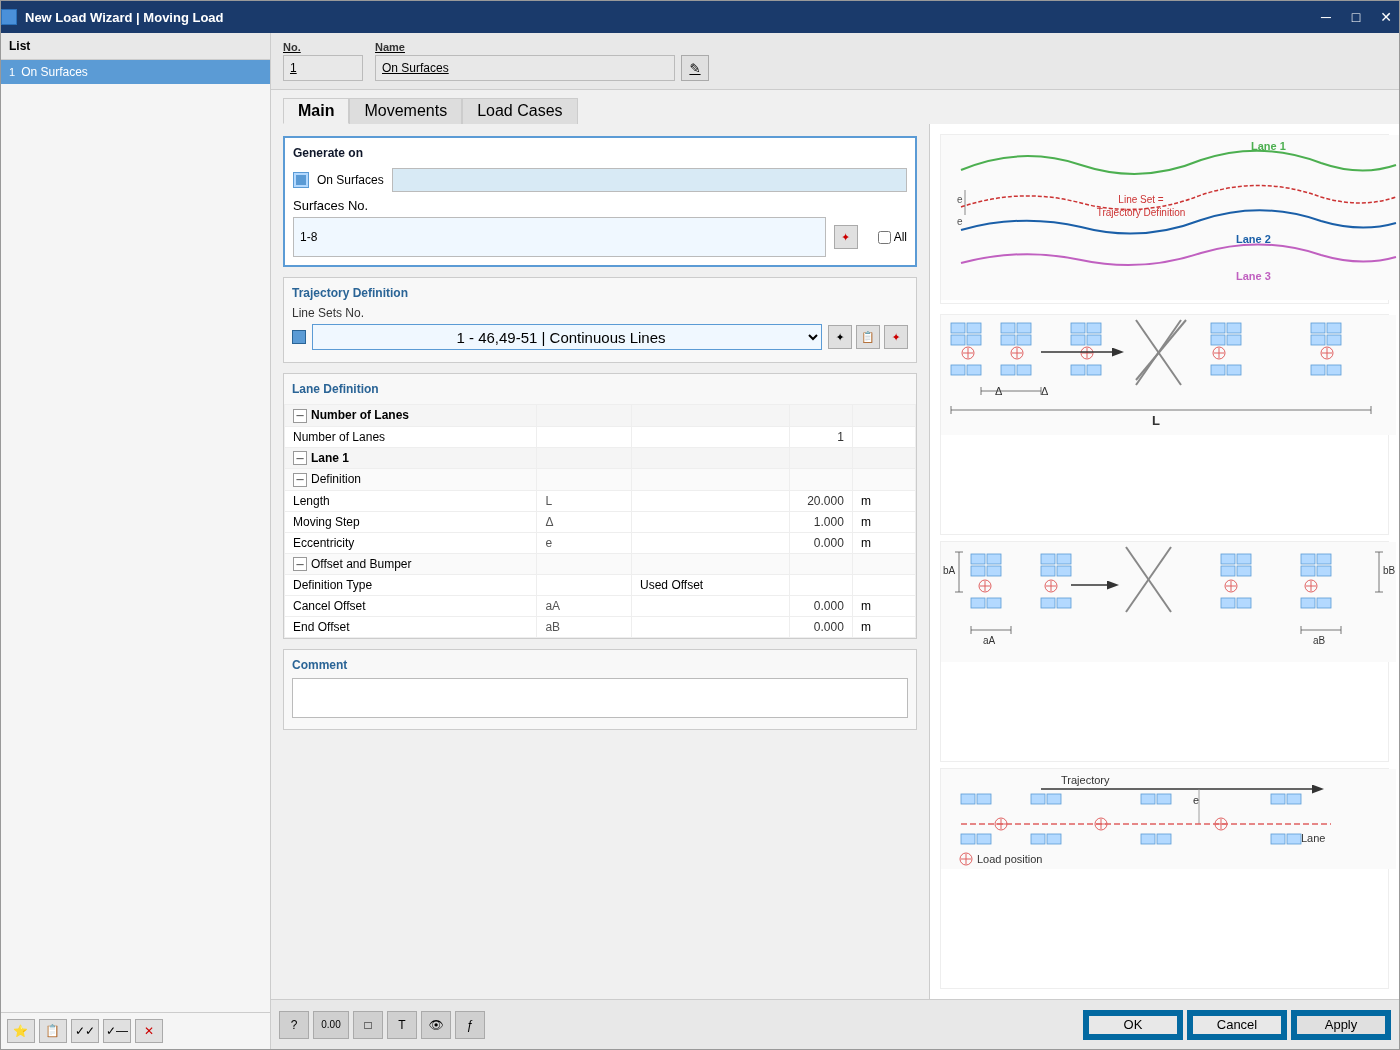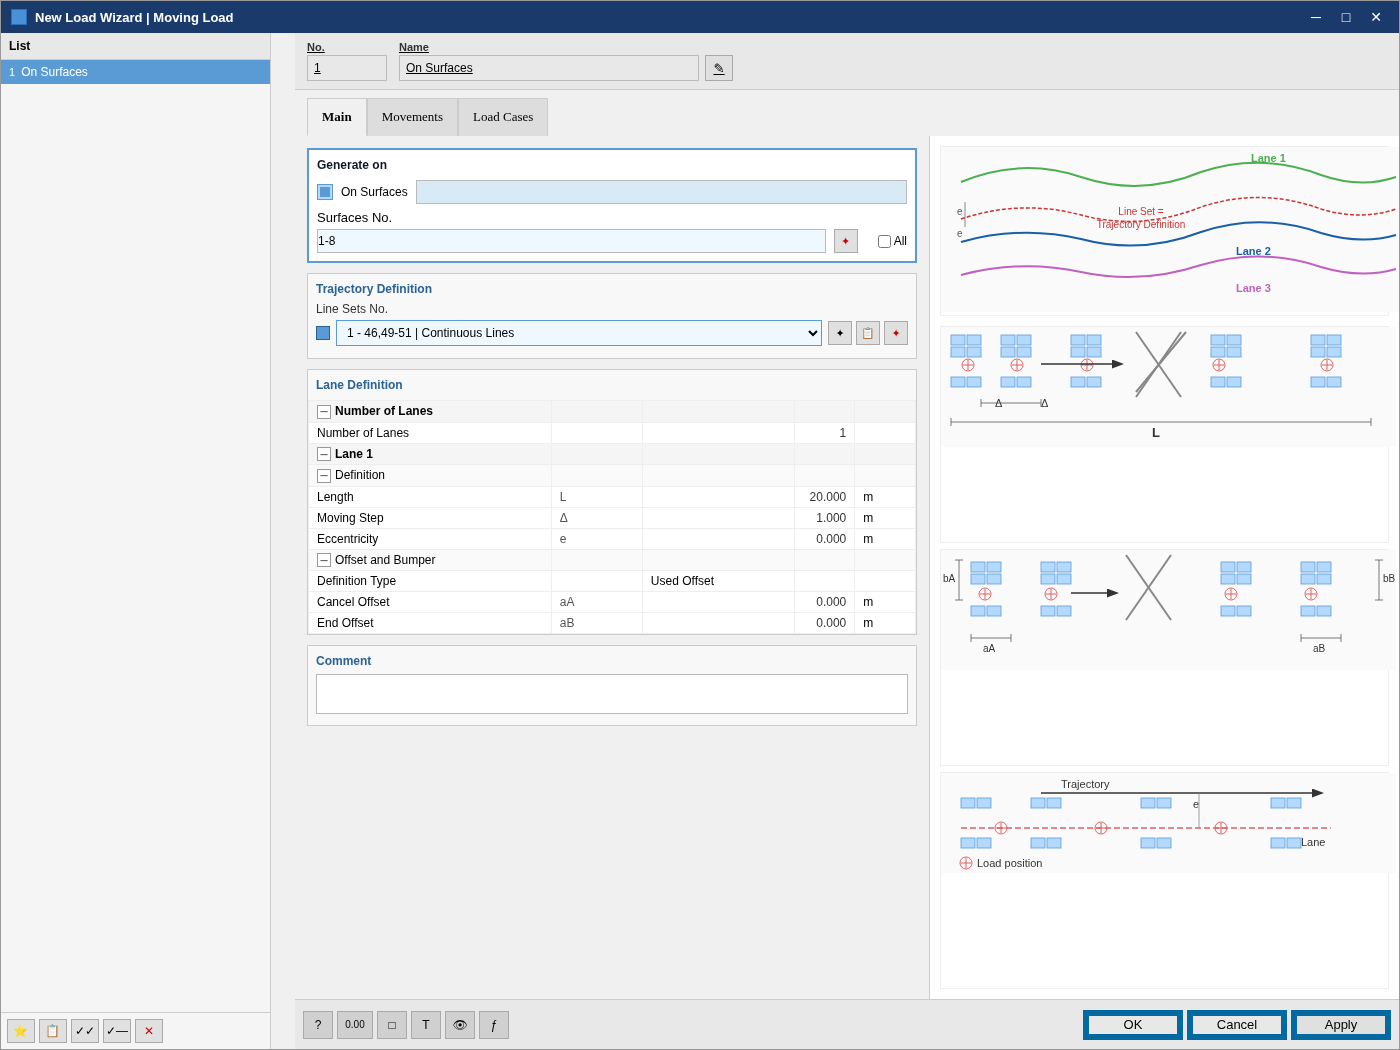--- a/index.html
+++ b/index.html
@@ -1,27 +1,27 @@
 <!DOCTYPE html>
 <html><head>
   <meta charset="utf-8">
   <style>
     * { box-sizing: border-box; margin: 0; padding: 0; }
     body { font-family: 'Segoe UI', Tahoma, sans-serif; font-size: 12px; background: #d4d0c8; width: 1400px; height: 1050px; overflow: hidden; }
     
     .window { width: 1400px; height: 1050px; background: #f0f0f0; display: flex; flex-direction: column; border: 1px solid #999; }
     
-    .title-bar { background: #1a3a6b; color: white; padding: 6px 10px; display: flex; align-items: center; justify-content: space-between; height: 32px; }
+    .title-bar { background: #1a3a6b; color: white; padding: 6px 0; display: flex; align-items: center; justify-content: space-between; height: 32px; }
     .title-bar-left { display: flex; align-items: center; gap: 8px; }
     .title-icon { width: 16px; height: 16px; background: #4a90d9; border: 1px solid #2a70b9; }
     .title-text { font-size: 13px; font-weight: 600; }
     .title-controls { display: flex; gap: 4px; }
     .title-btn { width: 26px; height: 20px; background: transparent; border: none; color: white; cursor: pointer; font-size: 14px; display: flex; align-items: center; justify-content: center; }
     
-    .main-content { display: flex; flex: 1; overflow: hidden; gap: 24px; }
+    .main-content { display: flex; flex: 1; overflow: hidden; }
     
     .sidebar { width: 270px; background: #f5f5f5; border-right: 1px solid #ccc; display: flex; flex-direction: column; }
     .sidebar-header { padding: 6px 8px; font-weight: 600; font-size: 12px; border-bottom: 1px solid #ccc; background: #e8e8e8; }
     .sidebar-item { padding: 5px 8px; background: #5b9bd5; color: white; cursor: pointer; display: flex; align-items: center; gap: 6px; }
     .sidebar-item-num { font-size: 11px; }
     .sidebar-item-text { font-size: 12px; }
     .sidebar-footer { margin-top: auto; padding: 6px; border-top: 1px solid #ccc; display: flex; gap: 4px; }
     .sidebar-footer-btn { width: 28px; height: 24px; background: #e0e0e0; border: 1px solid #aaa; cursor: pointer; display: flex; align-items: center; justify-content: center; font-size: 12px; }
     .sidebar-footer-btn.red { color: #cc0000; }
     
@@ -29,43 +29,43 @@
     
     .form-header { display: flex; gap: 12px; padding: 8px 12px; background: #e8e8e8; border-bottom: 1px solid #ccc; align-items: center; text-decoration: underline; }
     .form-field { display: flex; flex-direction: column; gap: 2px; }
     .form-field label { font-size: 11px; color: #333; font-weight: 600; }
     .form-input { height: 26px; border: 1px solid #bbb; background: #e8e8e8; padding: 2px 6px; font-size: 12px; }
     .form-input.narrow { width: 80px; }
     .form-input.wide { width: 300px; }
     .edit-btn { width: 28px; height: 26px; background: #e0e0e0; border: 1px solid #aaa; cursor: pointer; display: flex; align-items: center; justify-content: center; }
     
     .tabs { display: flex; gap: 0; padding: 8px 12px 0; }
-    .tab { padding: 10px 14px; border: 1px solid #ccc; border-bottom: none; background: #ddd; cursor: pointer; font-size: 13px; font-family: Liberation Serif, serif; }
+    .tab { padding: 3px 14px; border: 1px solid #ccc; border-bottom: none; background: #ddd; cursor: pointer; font-size: 16px; }
     .tab.active { background: #f0f0f0; border-bottom: 1px solid #f0f0f0; font-weight: 600; }
     
     .form-body { display: flex; flex: 1; overflow: hidden; }
     
     .form-panels { flex: 1; padding: 12px; overflow-y: auto; display: flex; flex-direction: column; gap: 10px; }
     
     .panel { border: 2px solid #5b9bd5; background: white; padding: 8px; }
     .panel-title { font-weight: 700; color: #0f172a; font-size: 12px; margin-bottom: 8px; }
     .panel-row { display: flex; align-items: center; gap: 8px; margin-bottom: 6px; }
     .panel-input { height: 24px; border: 1px solid #bbb; background: #f0f8ff; padding: 2px 6px; font-size: 12px; flex: 1; }
     .checkbox-icon { width: 16px; height: 16px; border: 1px solid #5b9bd5; background: #b3d9ff; display: flex; align-items: center; justify-content: center; }
     
     .surfaces-row { display: flex; align-items: center; gap: 8px; }
-    .surfaces-input { height: 24px; border: 1px solid #bbb; background: #f0f8ff; padding: 2px 0; font-size: 12px; flex: 1; }
+    .surfaces-input { height: 40px; border: 1px solid #bbb; background: #f0f8ff; padding: 2px 6px; font-size: 12px; flex: 1; }
     .icon-btn { width: 24px; height: 24px; border: 1px solid #aaa; background: #e0e0e0; cursor: pointer; display: flex; align-items: center; justify-content: center; font-size: 11px; }
     .all-checkbox { display: flex; align-items: center; gap: 3px; font-size: 12px; padding-left: 12px; }
     
     .traj-panel { border: 1px solid #ccc; background: #f8f8f8; padding: 8px; }
     .traj-title { font-weight: 700; color: #2a6496; font-size: 12px; margin-bottom: 6px; }
     .traj-row { display: flex; align-items: center; gap: 6px; margin-bottom: 4px; }
     .traj-label { font-size: 12px; color: #333; margin-bottom: 4px; }
-    .traj-select { height: 26px; border: 1px solid #5b9bd5; background: #f0f8ff; padding: 2px 6px; font-size: 12px; flex: 1; }
+    .traj-select { height: 26px; border: 1px solid #5b9bd5; background: #f0f8ff; padding: 2px 6px; font-size: 15px; flex: 1; text-align: center; }
     
     .lane-panel { border: 1px solid #ccc; background: #f8f8f8; padding: 0; }
     .lane-title { font-weight: 700; color: #2a6496; font-size: 12px; padding: 8px; }
     .tree-table { width: 100%; border-collapse: collapse; }
     .tree-table td { border: 1px solid #eee; padding: 3px 8px; font-size: 12px; }
     .tree-row-group { background: #f5f5f5; font-weight: 600; }
     .tree-row-parent { background: #fafafa; }
     .tree-row-child { background: white; }
     .tree-indent-1 { padding-left: 20px; }
     .tree-indent-2 { padding-left: 40px; }

